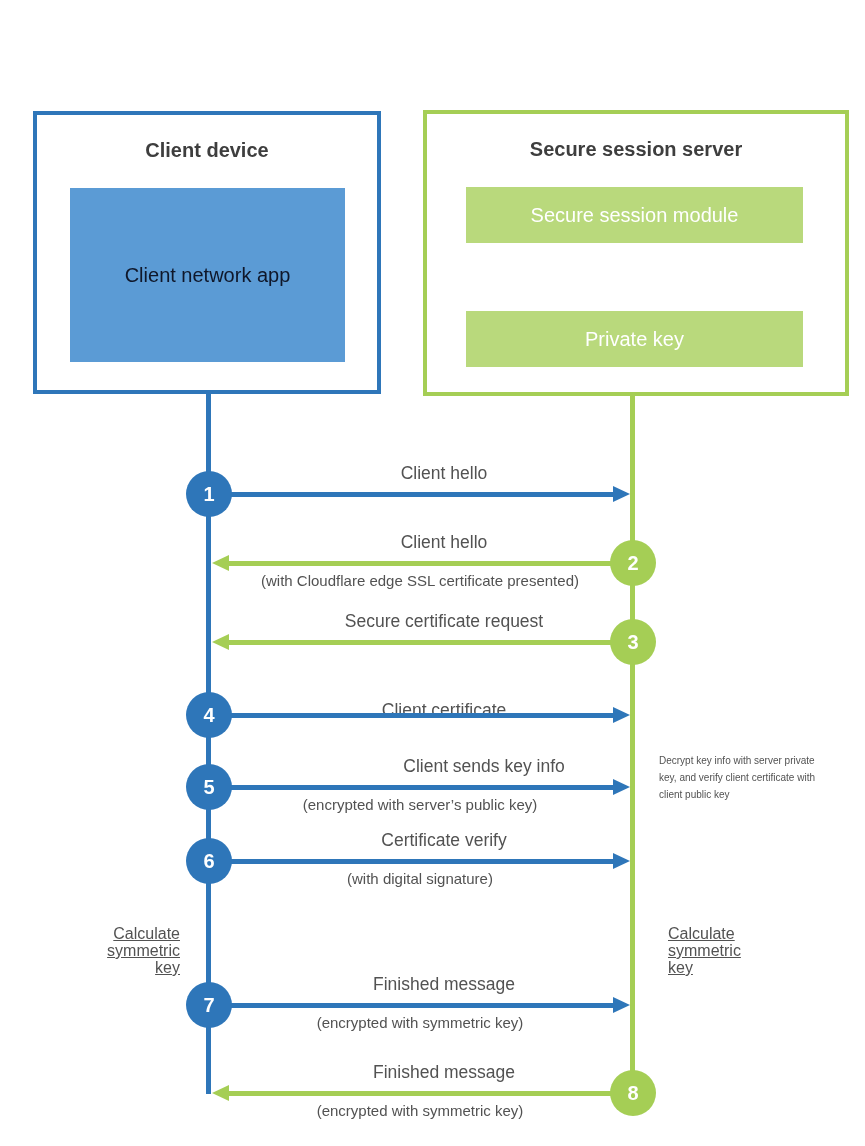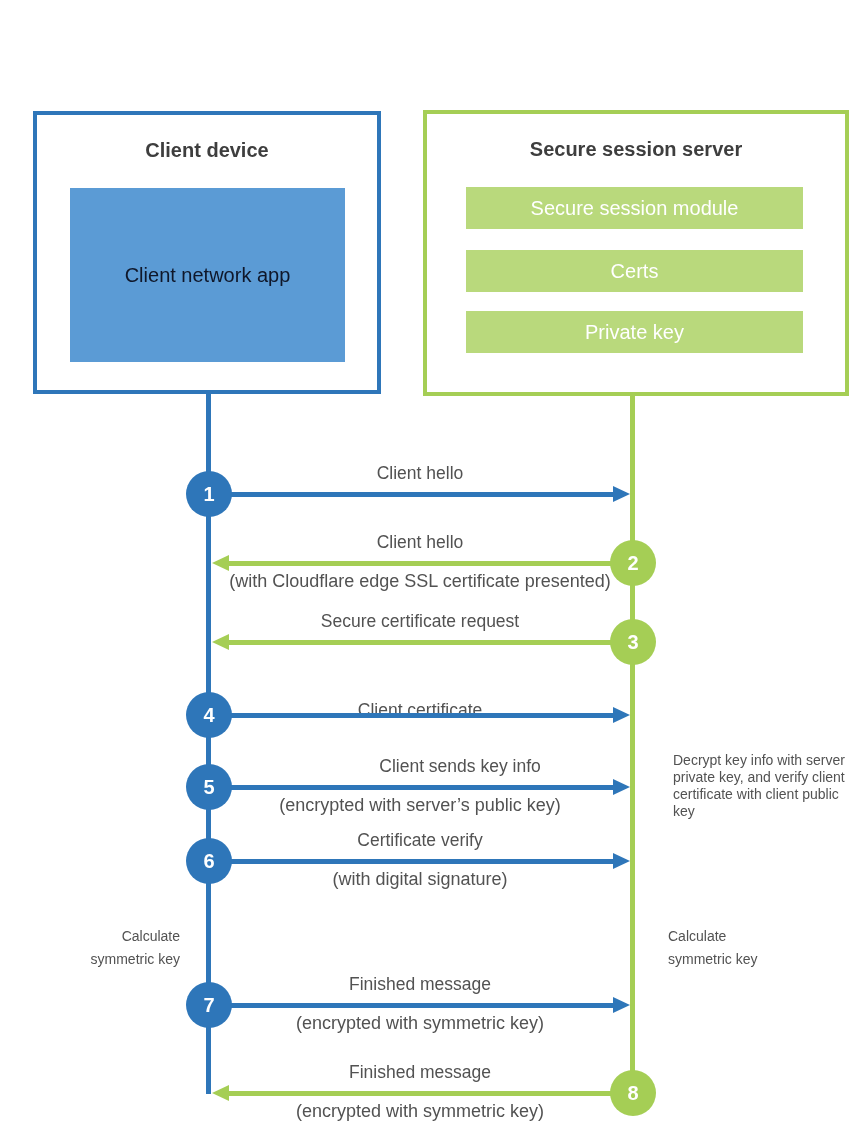--- a/index.html
+++ b/index.html
@@ -20,79 +20,78 @@
   
   .actor-box{position:absolute;background:#fff;border:4px solid;padding-top:24px;}
   .client-box{left:33px;top:111px;width:348px;height:283px;border-color:var(--blue);}
   .server-box{left:423px;top:110px;width:426px;height:286px;border-color:var(--green);}
   .box-title{text-align:center;font-size:20px;font-weight:bold;color:var(--head);}
 
   .app-box{position:absolute;left:70px;top:188px;width:275px;height:174px;background:var(--blue-light);
            display:flex;align-items:center;justify-content:center;text-align:center;}
   .app-box span{display:block;max-width:170px;font-size:20px;color:#0f172a;line-height:1.35;}
 
-  .module-bar{position:absolute;left:466px;width:337px;height:42px;background:var(--green-light);
+  .module-bar{position:absolute;left:466px;width:337px;height:56px;background:var(--green-light);
               display:flex;align-items:center;justify-content:center;font-size:20px;color:#fff;}
   .bar-1{top:187px;} .bar-2{top:250px;} .bar-3{top:311px;}
 
   
   .vline{position:absolute;width:5px;z-index:1;}
   .vline.blue{left:206px;top:394px;height:700px;background:var(--blue);}
   .vline.green{left:630px;top:396px;height:697px;background:var(--green);}
 
   
   .circle{position:absolute;width:46px;height:46px;border-radius:50%;z-index:3;
           display:flex;align-items:center;justify-content:center;color:#fff;font-size:20px;font-weight:bold;}
   .circle.blue{background:var(--blue);} .circle.green{background:var(--green);}
 
   .hline{position:absolute;height:5px;z-index:2;}
   .hline.blue{background:var(--blue);} .hline.green{background:var(--green);}
   .head{position:absolute;width:0;height:0;z-index:2;border-top:8px solid transparent;border-bottom:8px solid transparent;}
   .head.right{border-left:17px solid var(--blue);}
   .head.left{border-right:17px solid var(--green);}
 
-  .msg-label{position:absolute;left:420px;transform:translateX(-50%);white-space:nowrap;
+  .msg-label{position:absolute;left:444px;transform:translateX(-50%);white-space:nowrap;
              font-size:17.5px;color:var(--txt);line-height:23px;text-align:center;}
   .msg-note{position:absolute;left:420px;transform:translateX(-50%);white-space:nowrap;
-            font-size:18px;color:var(--txt);line-height:18px;text-align:center;}
+            font-size:15px;color:var(--txt);line-height:18px;text-align:center;}
 
   
   .c1{left:186px;top:471px;} .l1{left:209px;top:492px;width:404px;} .h1{left:613px;top:486px;} .t1{top:462px;}
   .c2{left:610px;top:540px;} .l2{left:229px;top:561px;width:404px;} .h2{left:212px;top:555px;} .t2{top:531px;} .n2{top:572px;}
   .c3{left:610px;top:619px;} .l3{left:229px;top:640px;width:404px;} .h3{left:212px;top:634px;} .t3{top:610px;}
   .c4{left:186px;top:692px;} .l4{left:209px;top:713px;width:404px;} .h4{left:613px;top:707px;} .t4{top:683px;margin-top:16px;}
   .c5{left:186px;top:764px;} .l5{left:209px;top:785px;width:404px;} .h5{left:613px;top:779px;} .t5{top:755px;margin-left:40px;} .n5{top:796px;text-align:right;}
   .c6{left:186px;top:838px;} .l6{left:209px;top:859px;width:404px;} .h6{left:613px;top:853px;} .t6{top:829px;} .n6{top:870px;}
   .c7{left:186px;top:982px;} .l7{left:209px;top:1003px;width:404px;} .h7{left:613px;top:997px;} .t7{top:973px;} .n7{top:1014px;}
   .c8{left:610px;top:1070px;} .l8{left:229px;top:1091px;width:404px;} .h8{left:212px;top:1085px;} .t8{top:1061px;} .n8{top:1102px;}
 
   
-  .side-note{position:absolute;left:659px;top:752px;width:172px;font-size:14px;line-height:17px;color:var(--txt);margin-left:14px;}
-  .calc{position:absolute;top:925px;width:100px;font-size:14px;line-height:23px;color:var(--txt);}
+  .side-note{position:absolute;left:659px;top:752px;width:172px;font-size:10px;line-height:17px;color:var(--txt);}
+  .calc{position:absolute;top:925px;width:100px;font-size:16px;line-height:17px;color:var(--txt);text-decoration:underline;}
   .calc.left{left:80px;text-align:right;}
   .calc.right{left:668px;text-align:left;}
 </style>
 </head>
 <body>
 
 <div class="canvas">
 
 
   <div class="actor-box client-box">
     <div class="box-title">Client device</div>
   </div>
   <div class="app-box">
     <span>Client network app</span>
   </div>
 
   <div class="actor-box server-box">
     <div class="box-title">Secure session server</div>
   </div>
   <div class="module-bar bar-1">Secure session module</div>
-  <div class="module-bar bar-2">Certs</div>
   <div class="module-bar bar-3">Private key</div>
 
   <div class="vline blue"></div>
   <div class="vline green"></div>
 
   <div class="hline blue l1"></div>
   <div class="head right h1"></div>
   <div class="circle blue c1">1</div>
   <div class="msg-label t1">Client hello</div>
 

